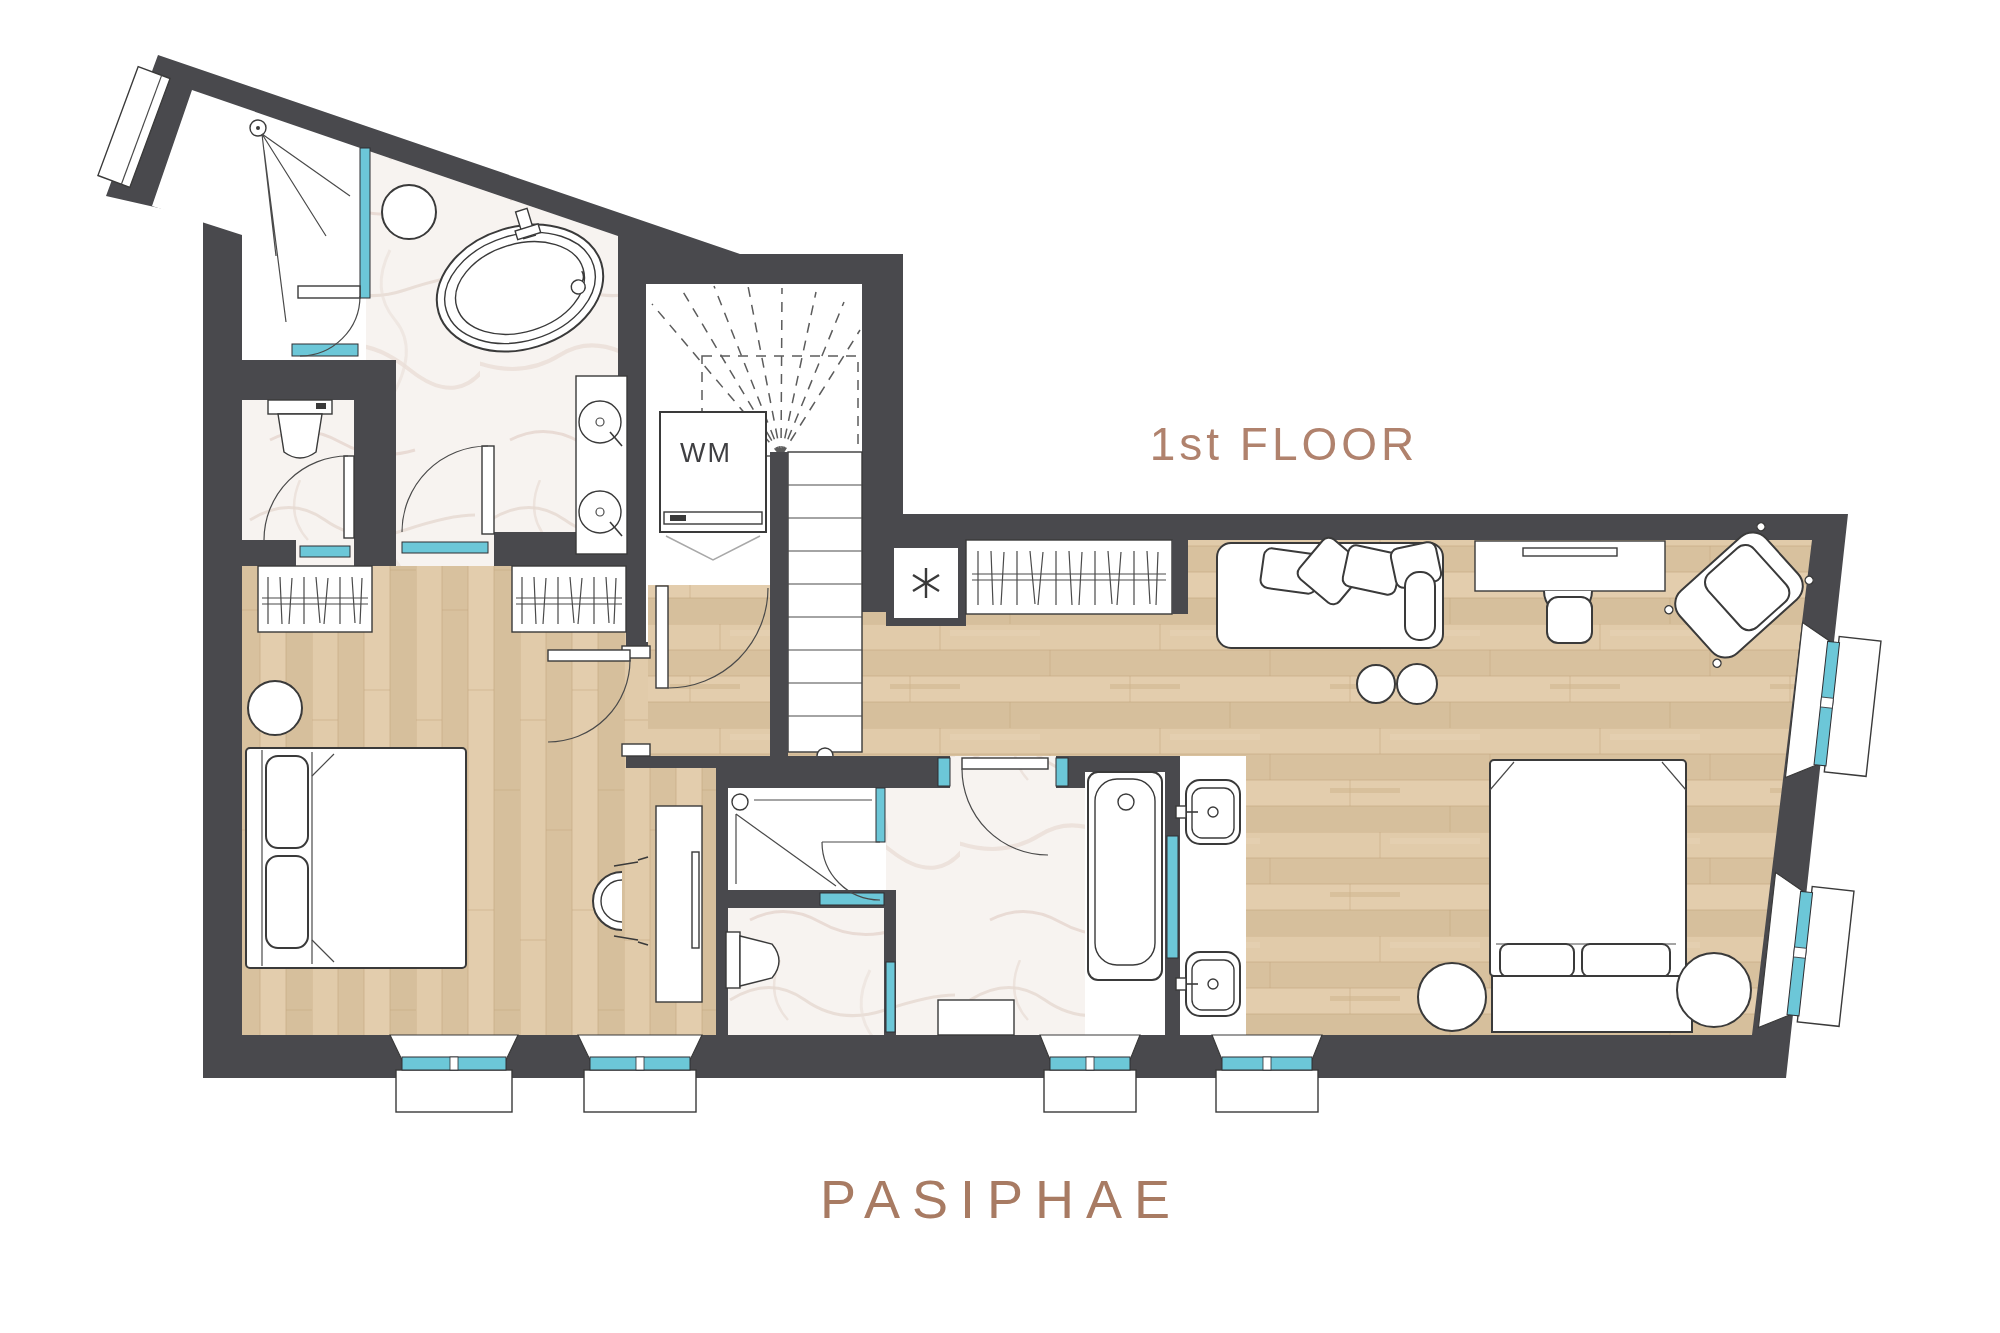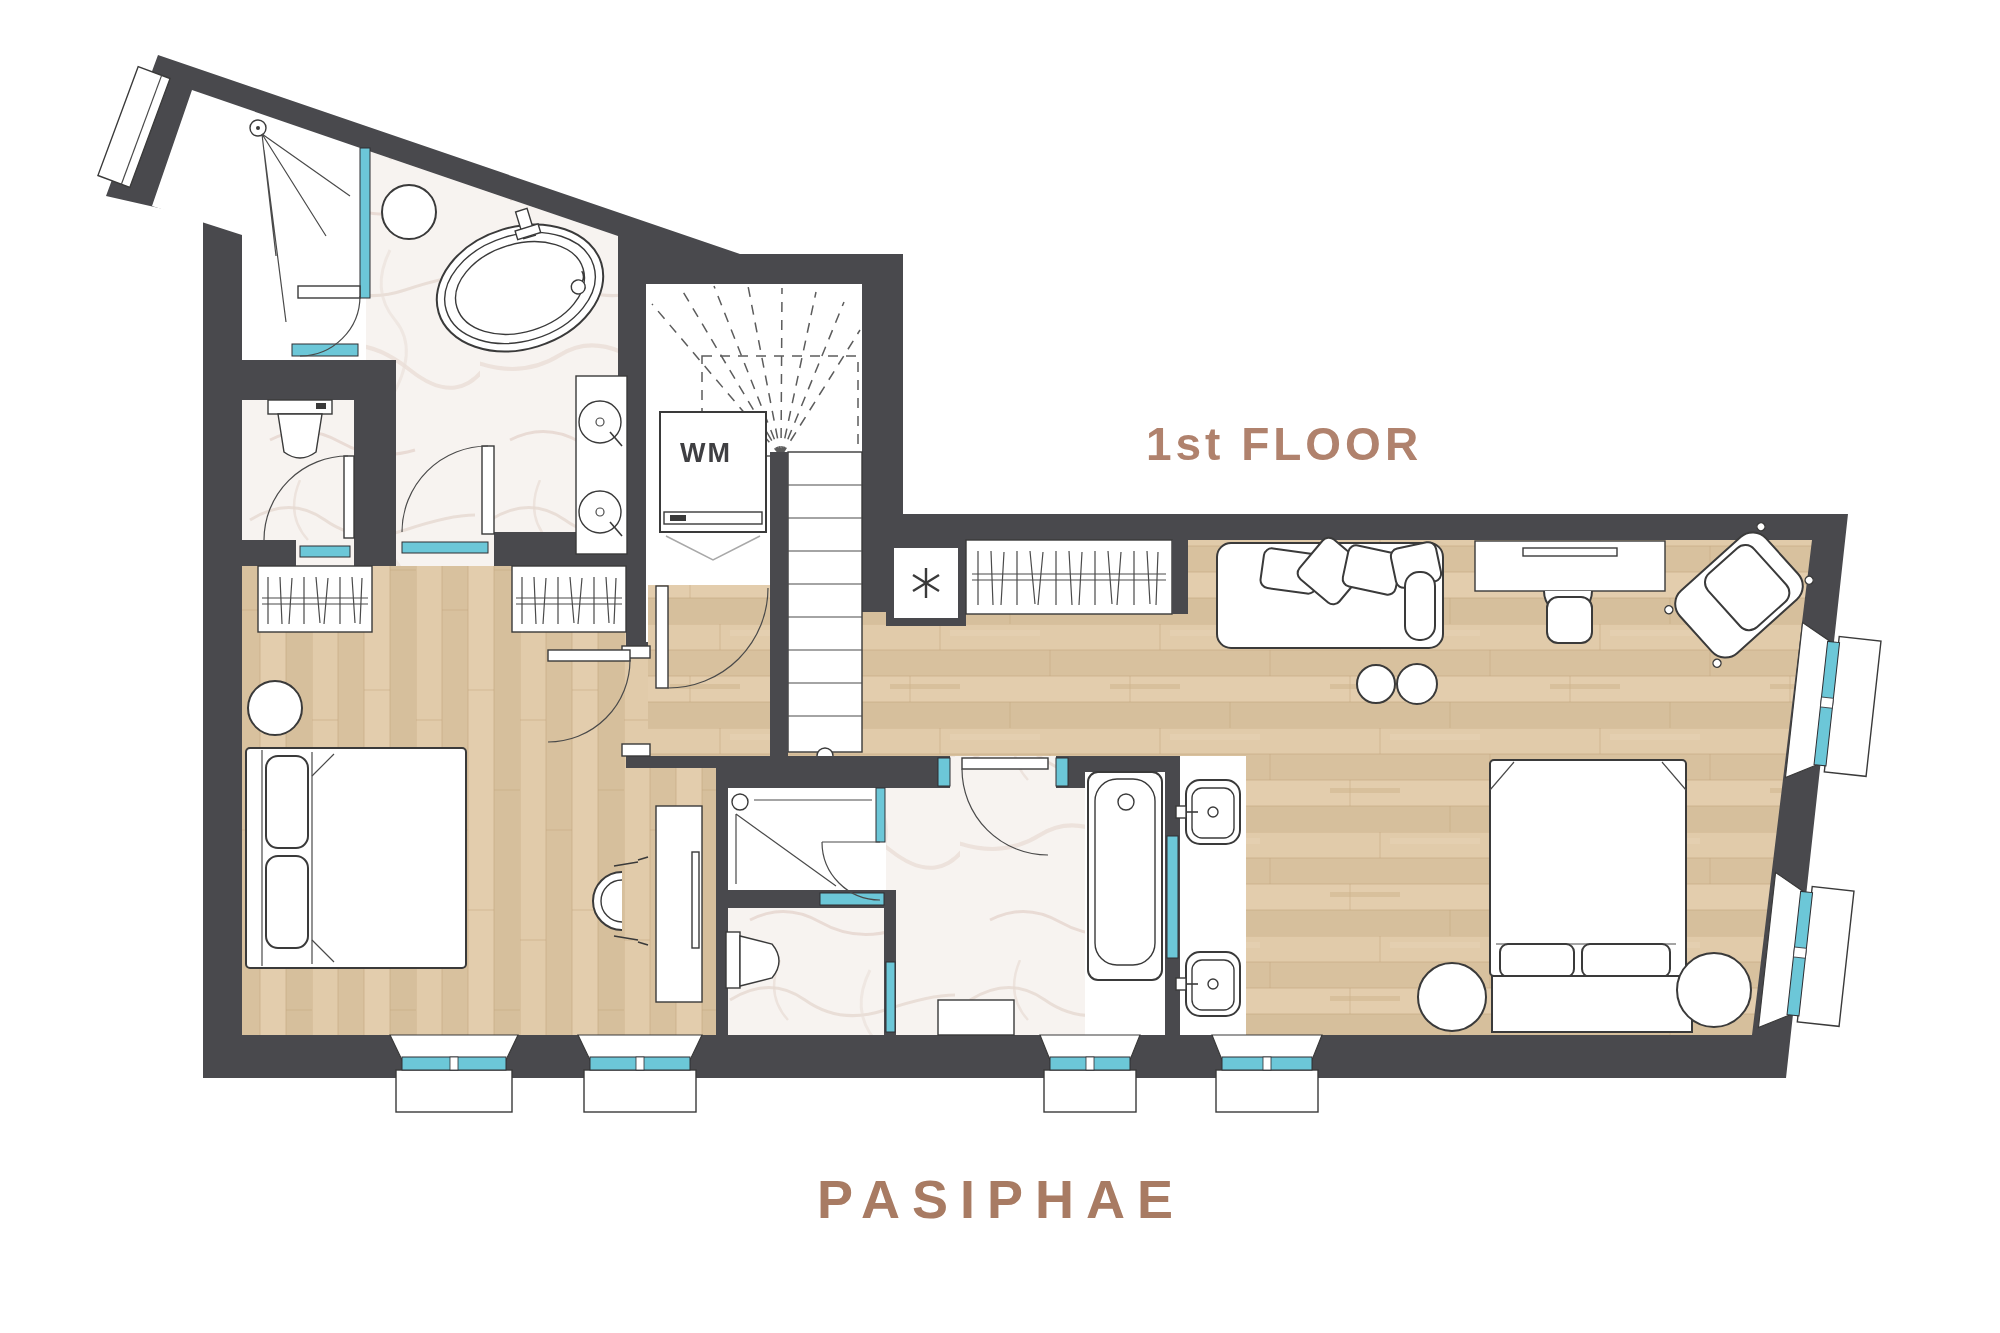--- a/index.html
+++ b/index.html
@@ -1,17 +1,17 @@
 <!DOCTYPE html>
 <html><head>
 <meta charset="utf-8">
 <style>
   html,body{margin:0;padding:0;background:#ffffff;}
   .stage{position:relative;width:2000px;height:1333px;background:#ffffff;overflow:hidden;
-         font-family:"Liberation Sans", sans-serif;font-weight:bold;}
+         font-family:"Liberation Sans", sans-serif;}
   .stage svg{position:absolute;left:0;top:0;}
   text{font-family:"Liberation Sans", sans-serif;}
   .floor-label{fill:#b0826d;font-size:46px;letter-spacing:4px;}
   .plan-title{fill:#a87b63;font-size:54px;letter-spacing:12px;}
   .wm-label{fill:#3f3f42;font-size:27px;letter-spacing:2px;}
   .fx{fill:#ffffff;stroke:#3a3a3a;stroke-width:2;}
   .fxthin{fill:#ffffff;stroke:#3a3a3a;stroke-width:1.4;}
   .ln{fill:none;stroke:#3a3a3a;stroke-width:1.6;}
   .lnthin{fill:none;stroke:#4a4a4a;stroke-width:1.2;}
   .dash{fill:none;stroke:#5c5c5c;stroke-width:1.5;stroke-dasharray:10 8;}

